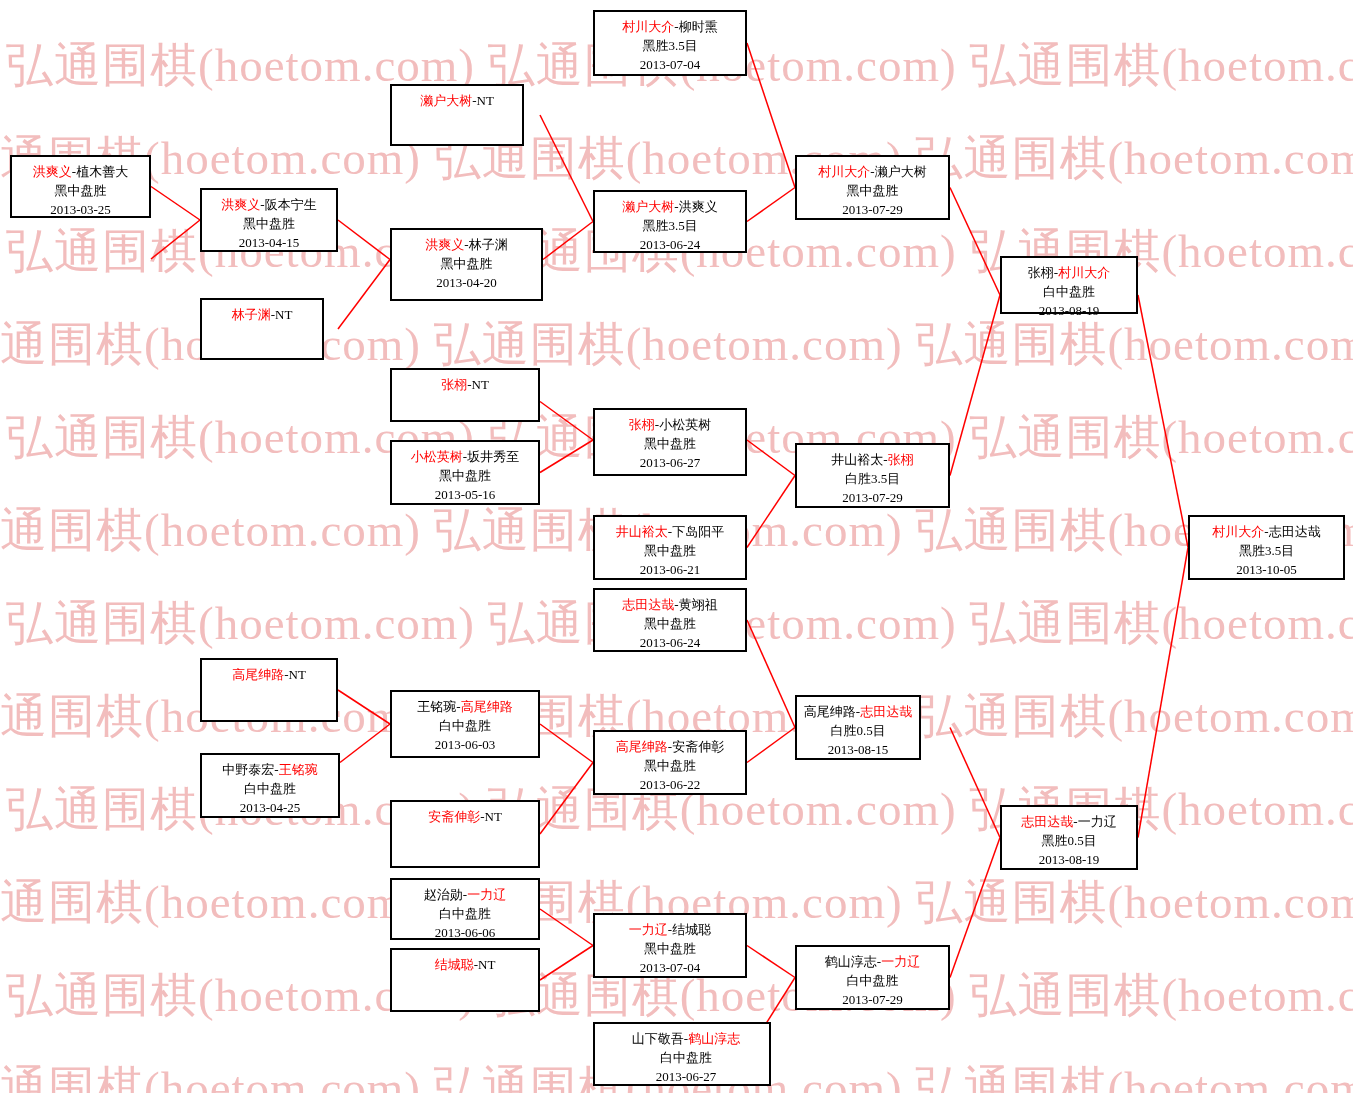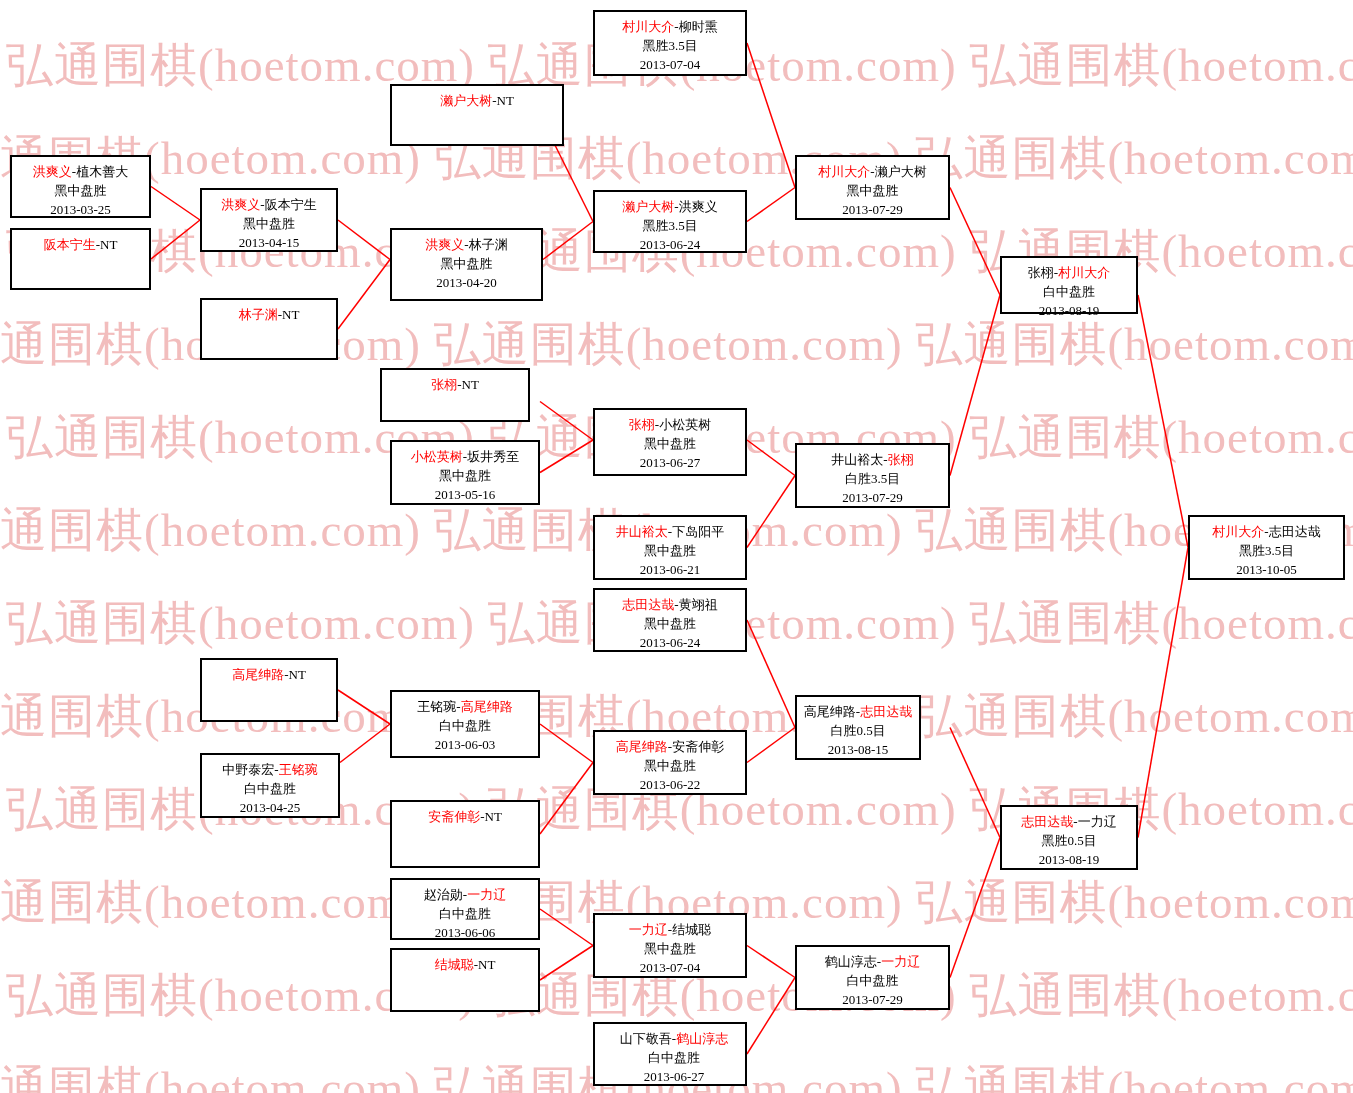--- a/index.html
+++ b/index.html
@@ -86,40 +86,37 @@
       <line x1="747" y1="1054" x2="795" y2="977.5"></line>
       <line x1="1138" y1="295" x2="1188" y2="547.5"></line>
       <line x1="1138" y1="837.5" x2="1188" y2="547.5"></line>
     </svg>
   <div id="nodes">
       <div class="match-box" style="left: 10px; top: 155px; width: 141px; height: 63px;">
         <div class="bline"><span class="w">洪爽义</span><span>-</span><span>植木善大</span></div>
         <div class="bline">黑中盘胜</div>
         <div class="bline">2013-03-25</div>
       </div>
-      <div class="match-box" style="left: 10px; top: 228px; width: 141px; height: 62px;">
-        <div class="bline"><span class="w">阪本宁生</span><span>-</span><span>NT</span></div>
-      </div>
       <div class="match-box" style="left: 200px; top: 188px; width: 138px; height: 64px;">
         <div class="bline"><span class="w">洪爽义</span><span>-</span><span>阪本宁生</span></div>
         <div class="bline">黑中盘胜</div>
         <div class="bline">2013-04-15</div>
       </div>
-      <div class="match-box" style="left: 200px; top: 298px; width: 138px; height: 62px;">
+      <div class="match-box" style="left: 200px; top: 298px; width: 124px; height: 62px;">
         <div class="bline"><span class="w">林子渊</span><span>-</span><span>NT</span></div>
       </div>
-      <div class="match-box" style="left: 390px; top: 84px; width: 174px; height: 62px;">
+      <div class="match-box" style="left: 390px; top: 84px; width: 134px; height: 62px;">
         <div class="bline"><span class="w">濑户大树</span><span>-</span><span>NT</span></div>
       </div>
       <div class="match-box" style="left: 390px; top: 228px; width: 153px; height: 73px;">
         <div class="bline"><span class="w">洪爽义</span><span>-</span><span>林子渊</span></div>
         <div class="bline">黑中盘胜</div>
         <div class="bline">2013-04-20</div>
       </div>
-      <div class="match-box" style="left: 380px; top: 368px; width: 150px; height: 54px;">
+      <div class="match-box" style="left: 390px; top: 368px; width: 150px; height: 54px;">
         <div class="bline"><span class="w">张栩</span><span>-</span><span>NT</span></div>
       </div>
       <div class="match-box" style="left: 390px; top: 440px; width: 150px; height: 65px;">
         <div class="bline"><span class="w">小松英树</span><span>-</span><span>坂井秀至</span></div>
         <div class="bline">黑中盘胜</div>
         <div class="bline">2013-05-16</div>
       </div>
       <div class="match-box" style="left: 593px; top: 10px; width: 154px; height: 66px;">
         <div class="bline"><span class="w">村川大介</span><span>-</span><span>柳时熏</span></div>
         <div class="bline">黑胜3.5目</div>
@@ -207,19 +204,19 @@
       <div class="match-box" style="left: 593px; top: 730px; width: 154px; height: 65px;">
         <div class="bline"><span class="w">高尾绅路</span><span>-</span><span>安斋伸彰</span></div>
         <div class="bline">黑中盘胜</div>
         <div class="bline">2013-06-22</div>
       </div>
       <div class="match-box" style="left: 593px; top: 913px; width: 154px; height: 65px;">
         <div class="bline"><span class="w">一力辽</span><span>-</span><span>结城聪</span></div>
         <div class="bline">黑中盘胜</div>
         <div class="bline">2013-07-04</div>
       </div>
-      <div class="match-box" style="left: 593px; top: 1022px; width: 154px; height: 64px; padding-left: 8px;">
+      <div class="match-box" style="left: 593px; top: 1022px; width: 178px; height: 64px; padding-left: 8px;">
         <div class="bline"><span>山下敬吾</span><span>-</span><span class="w">鹤山淳志</span></div>
         <div class="bline">白中盘胜</div>
         <div class="bline">2013-06-27</div>
       </div>
     </div>
 </div>
 
 </body></html>

